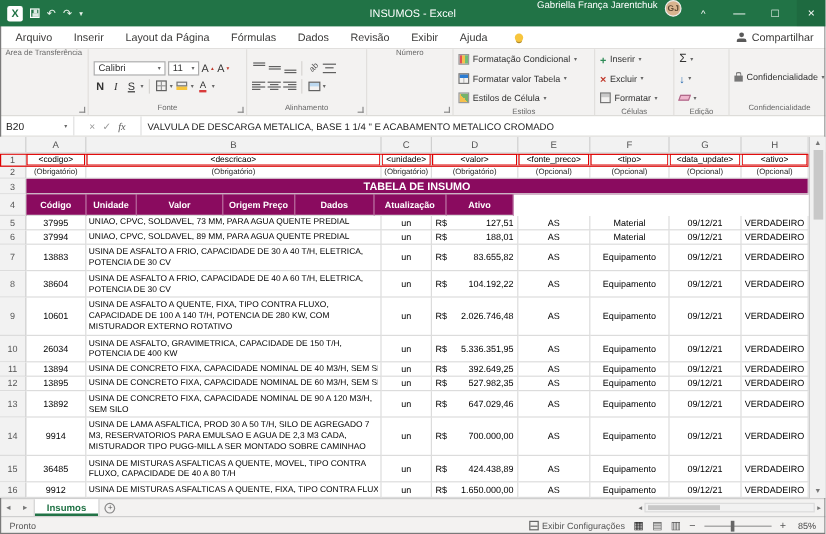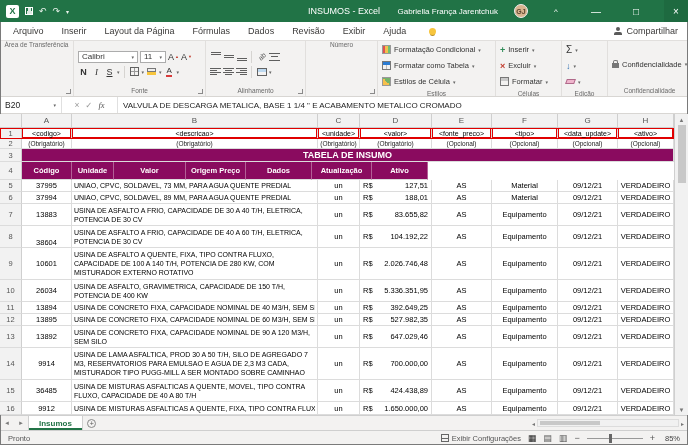--- a/index.html
+++ b/index.html
@@ -10,21 +10,21 @@
 
   
   .titlebar{height:22px;background:var(--green);display:flex;align-items:center;color:#fff;position:relative;flex:none;}
   .qat{display:flex;align-items:center;gap:6px;padding-left:6px;z-index:2;}
   .xl-icon{width:13px;height:13px;background:#fff;color:var(--green);font-weight:bold;font-size:9px;display:inline-flex;align-items:center;justify-content:center;border-radius:2px;}
   .qbtn{font-size:9px;color:#eaf3ec;display:inline-flex;align-items:center;}
   .icon-save{display:block;width:8px;height:8px;border:1px solid #fff;position:relative;}
   .icon-save::before{content:"";position:absolute;left:2px;top:0;width:3px;height:3px;background:#fff;opacity:.85;}
   .icon-save::after{content:"";position:absolute;left:1px;bottom:0;width:5px;height:3px;background:#fff;opacity:.85;}
   .win-title{position:absolute;left:0;right:0;text-align:center;font-size:9px;pointer-events:none;}
-  .tb-right{margin-left:auto;display:flex;align-items:center;gap:16px;height:100%;z-index:2;}
+  .tb-right{margin-left:auto;display:flex;gap:6px;height:100%;z-index:2;}
   .user{font-size:8px;}
   .avatar{width:14px;height:14px;border-radius:50%;background:#d8b48f;color:#5b4630;font-size:7px;font-weight:bold;display:inline-flex;align-items:center;justify-content:center;border:1px solid #eee;}
   .winbtn{width:24px;height:100%;display:inline-flex;align-items:center;justify-content:center;font-size:10px;color:#fff;}
   .winbtn.close{background:rgba(0,0,0,0.08);}
 
   
   .tabrow{height:19px;background:#fff;display:flex;align-items:stretch;border-bottom:1px solid #e1dfdd;font-size:9px;padding-left:4px;flex:none;}
   .tabs{display:flex;align-items:stretch;}
   .rtab{padding:0 9px;display:flex;align-items:center;color:#3b3a39;white-space:nowrap;}
   .rtab.active{color:var(--green);font-weight:bold;background:#f3f2f1;border:1px solid #e1dfdd;border-bottom:none;}
@@ -319,21 +319,21 @@
 
     <div class="rgroup" style="width:118px">
       <div class="gbody col">
         <div class="srow">
             <span class="icon-cf"></span>
             <span>Formatação Condicional</span>
             <span class="dd">▾</span>
           </div>
         <div class="srow">
             <span class="icon-table"></span>
-            <span>Formatar como Tabela</span>
+            <span>Formatar valor Tabela</span>
             <span class="dd">▾</span>
           </div>
         <div class="srow">
             <span class="icon-cellstyles"></span>
             <span>Estilos de Célula</span>
             <span class="dd">▾</span>
           </div>
       </div>
       <div class="glabel">Estilos</div>
     </div>
@@ -534,21 +534,21 @@
           </div>
           <div class="cell" style="width: 60px;">
             <span>09/12/21</span>
           </div>
           <div class="cell" style="width: 56px;">
             <span>VERDADEIRO</span>
           </div>
         </div>
         <div class="grow" style="height: 22px;">
           <div class="rowhdr">8</div>
-          <div class="cell" style="width: 50px; align-items: flex-end;">
+          <div class="cell" style="width: 50px;">
             <span>38604</span>
           </div>
           <div class="cell desc" style="width: 246px;">
             <span>USINA DE ASFALTO A FRIO, CAPACIDADE DE 40 A 60 T/H, ELETRICA, POTENCIA DE 30 CV</span>
           </div>
           <div class="cell" style="width: 42px;">
             <span>un</span>
           </div>
           <div class="cell valor" style="width: 72px;">
             <span>R$</span>

